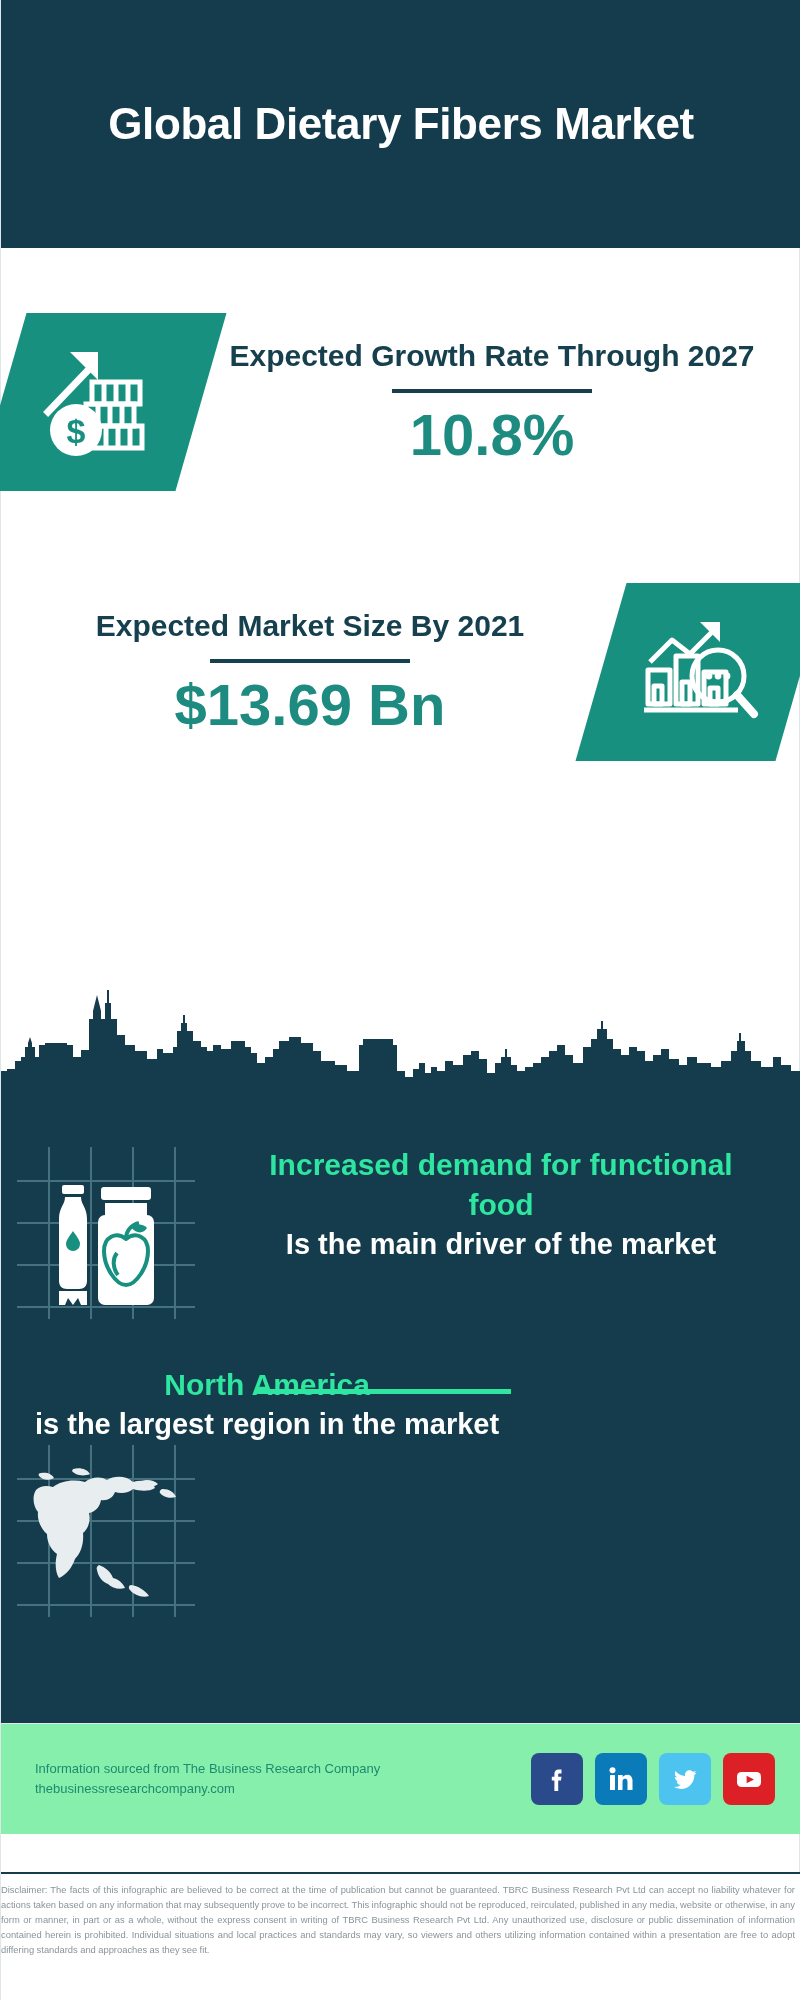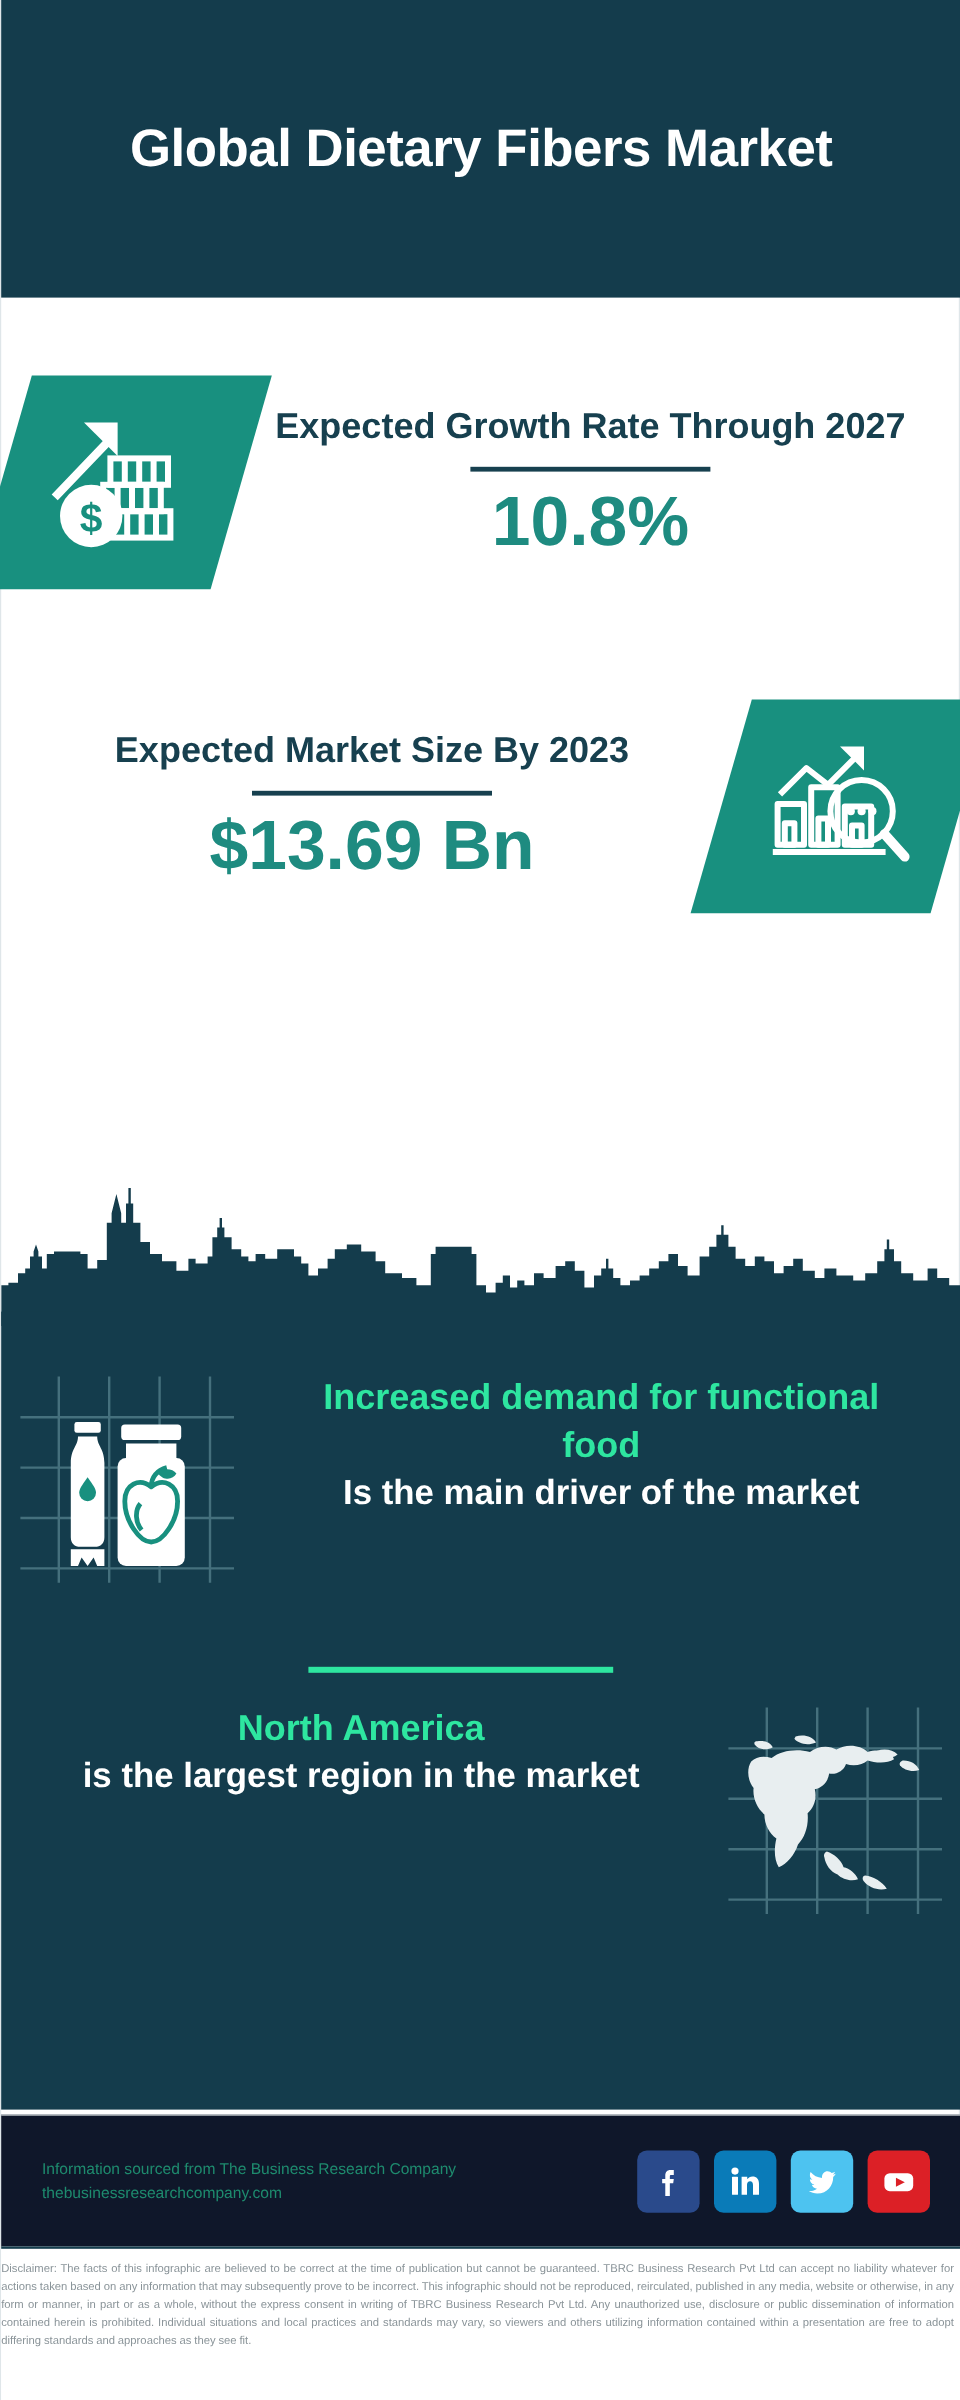--- a/index.html
+++ b/index.html
@@ -124,21 +124,21 @@
   }
 
   .feature {
     position: absolute;
     left: 0;
     width: 800px;
     display: flex;
     align-items: flex-start;
   }
   .feature-driver { top: 1145px; height: 200px; }
-  .feature-region { top: 1421px; height: 200px; }
+  .feature-region { top: 1365px; height: 200px; flex-direction: column; }
 
   .feature-icon {
     width: 210px;
     flex: 0 0 auto;
     display: flex;
     align-items: center;
     justify-content: center;
   }
   .feature-text {
     flex: 1 1 auto;
@@ -168,24 +168,24 @@
     top: 1389px;
     width: 254px;
     height: 5px;
     background: #2EE6A0;
   }
 
   
   .footer-social {
     position: absolute;
     left: 0;
-    top: 1762px;
+    top: 1723px;
     width: 800px;
     height: 110px;
-    background: #0f172a;
+    background: #86efac;
     border-top: 1px solid #e3e8ea;
     display: flex;
     align-items: center;
   }
   .source-block {
     flex: 1 1 auto;
     padding-left: 34px;
   }
   .source-line {
     color: #1E8B6E;
@@ -268,21 +268,21 @@
     </div>
     <div class="stat-text">
       <p class="stat-label">Expected Growth Rate Through 2027</p>
       <div class="stat-rule"></div>
       <p class="stat-value">10.8%</p>
     </div>
   </div>
 
   <div class="stat-row stat-size">
     <div class="stat-text">
-      <p class="stat-label">Expected Market Size By 2023</p>
+      <p class="stat-label">Expected Market Size By 2021</p>
       <div class="stat-rule"></div>
       <p class="stat-value">$13.69 Bn</p>
     </div>
     <div class="badge">
       <svg width="118" height="112" viewBox="0 0 118 112" aria-hidden="true">
         <g fill="none" stroke="#ffffff" stroke-width="5" stroke-linejoin="round">
           <polyline points="8,46 30,24 48,38 74,12"></polyline>
           <polygon points="78,6 78,26 58,6" fill="#ffffff" stroke="none"></polygon>
           <rect x="6" y="54" width="22" height="34"></rect>
           <rect x="34" y="40" width="22" height="48"></rect>

